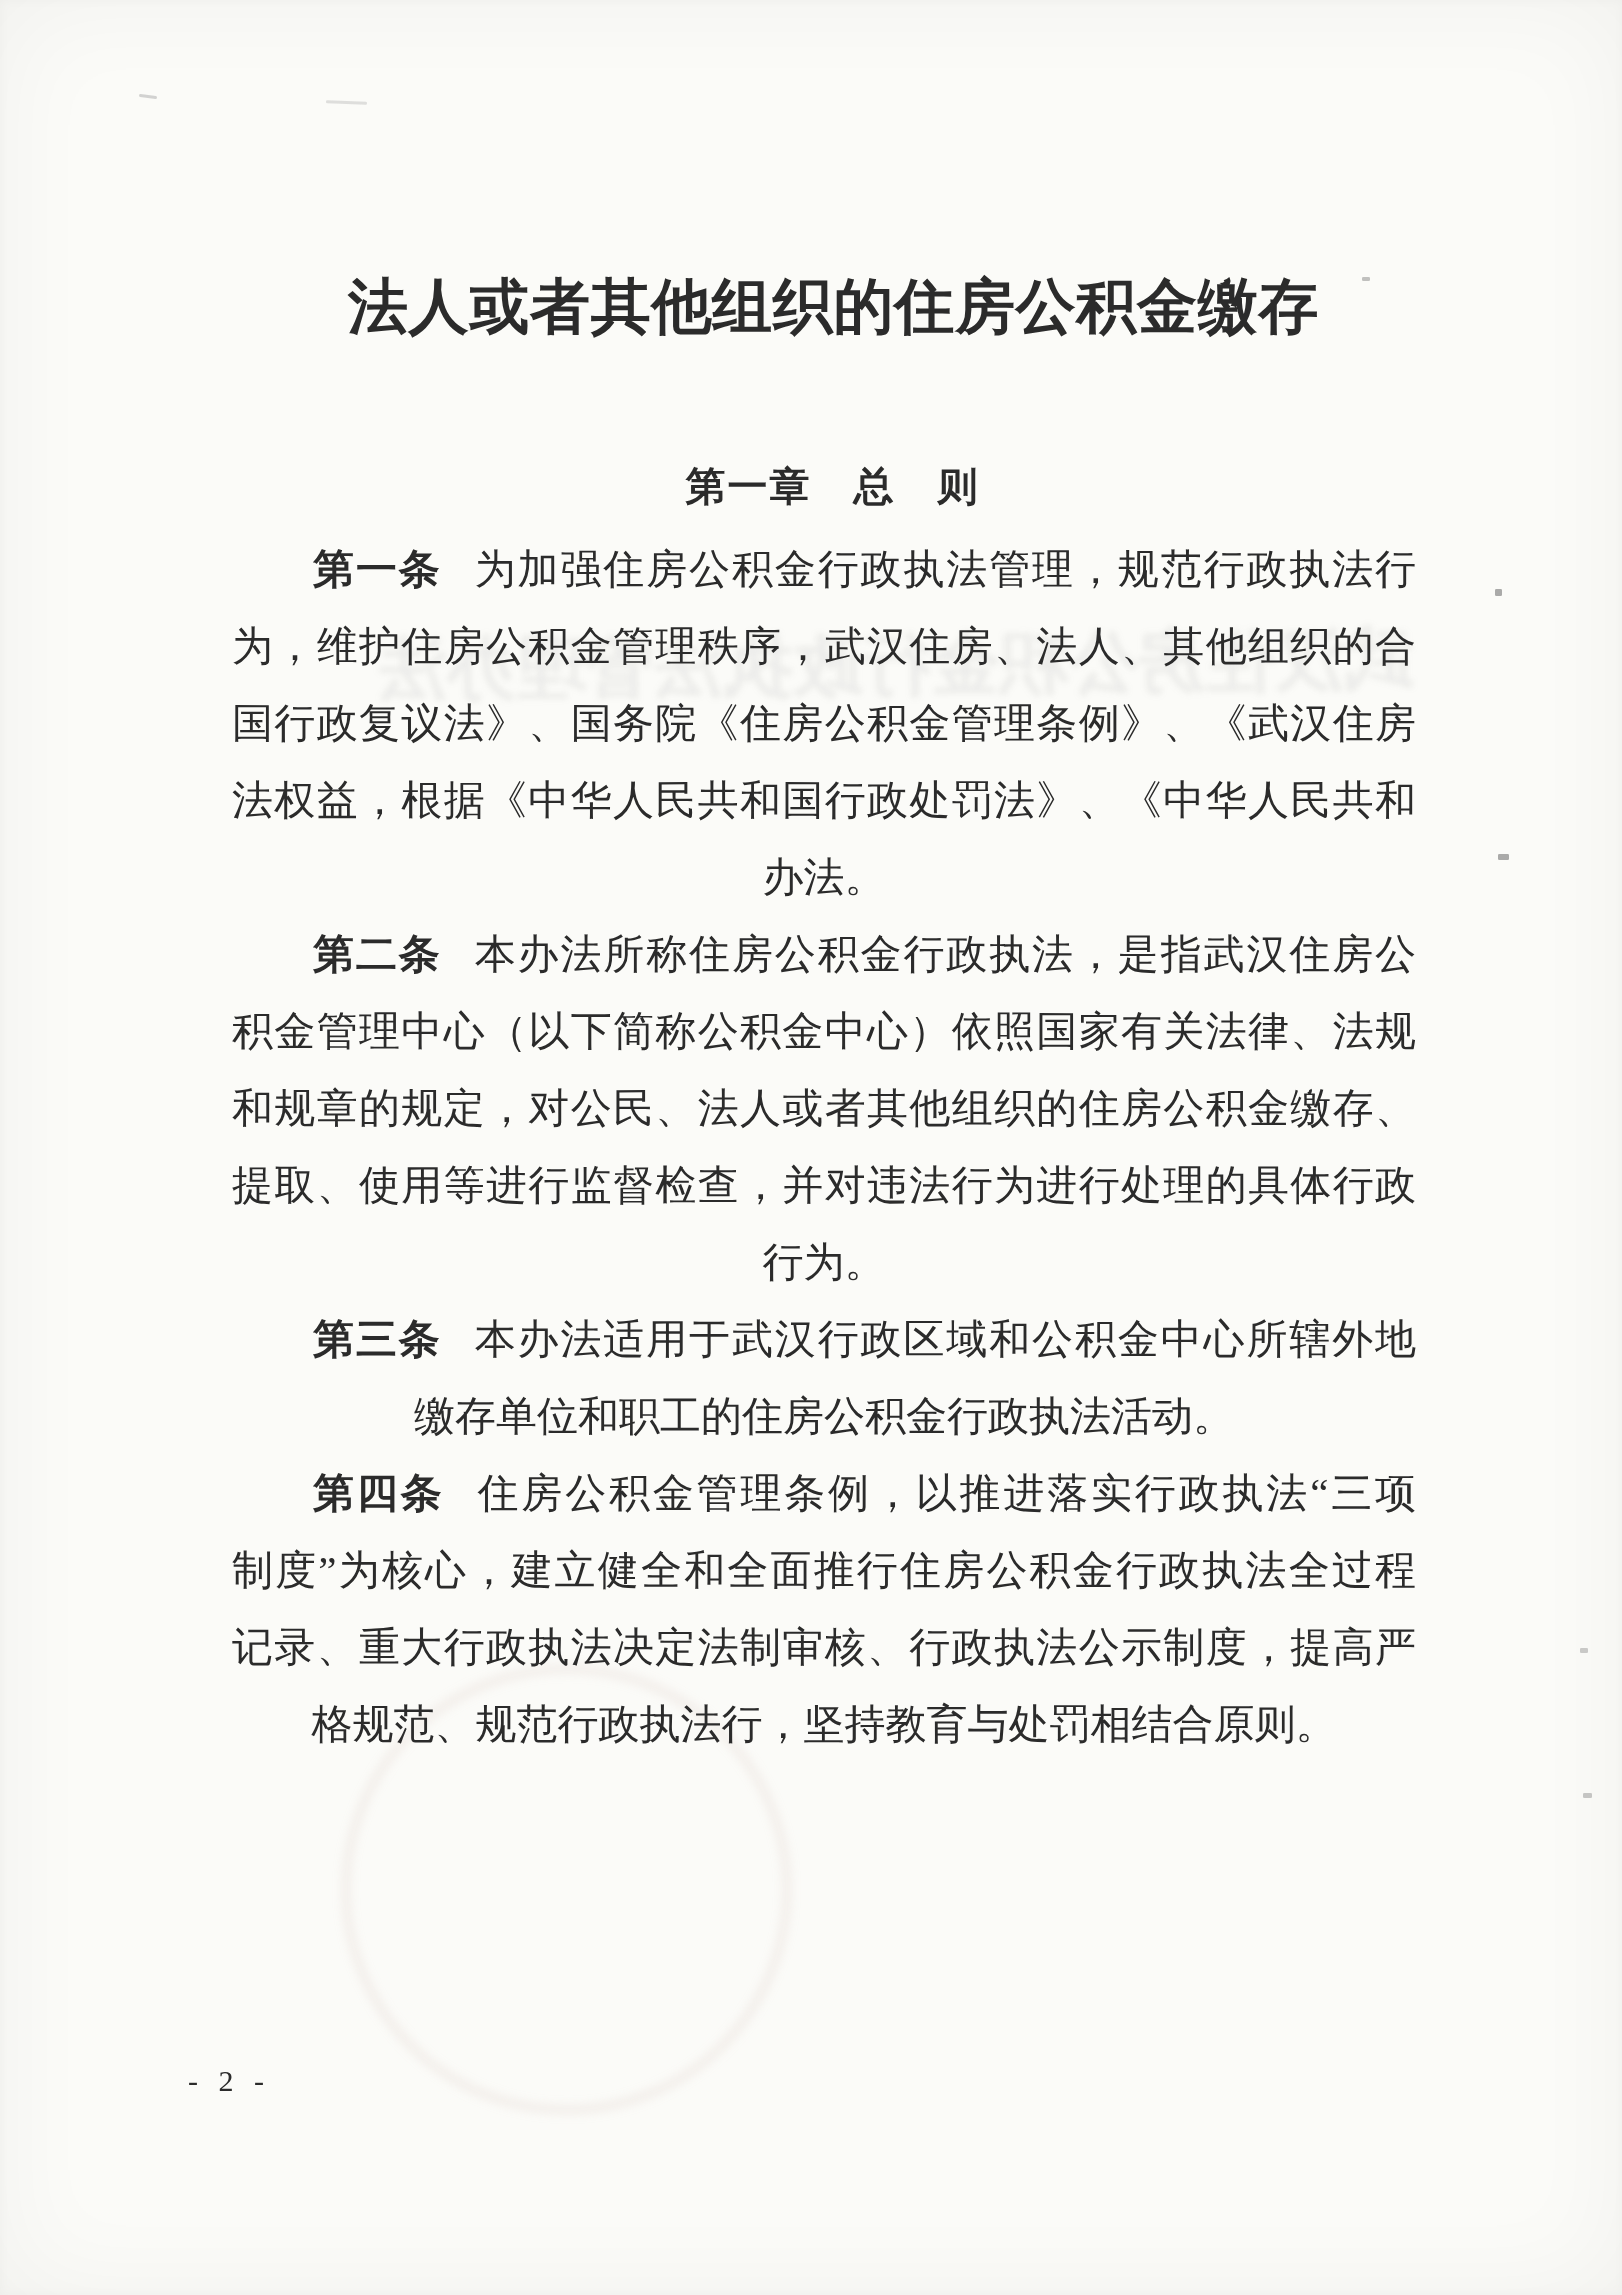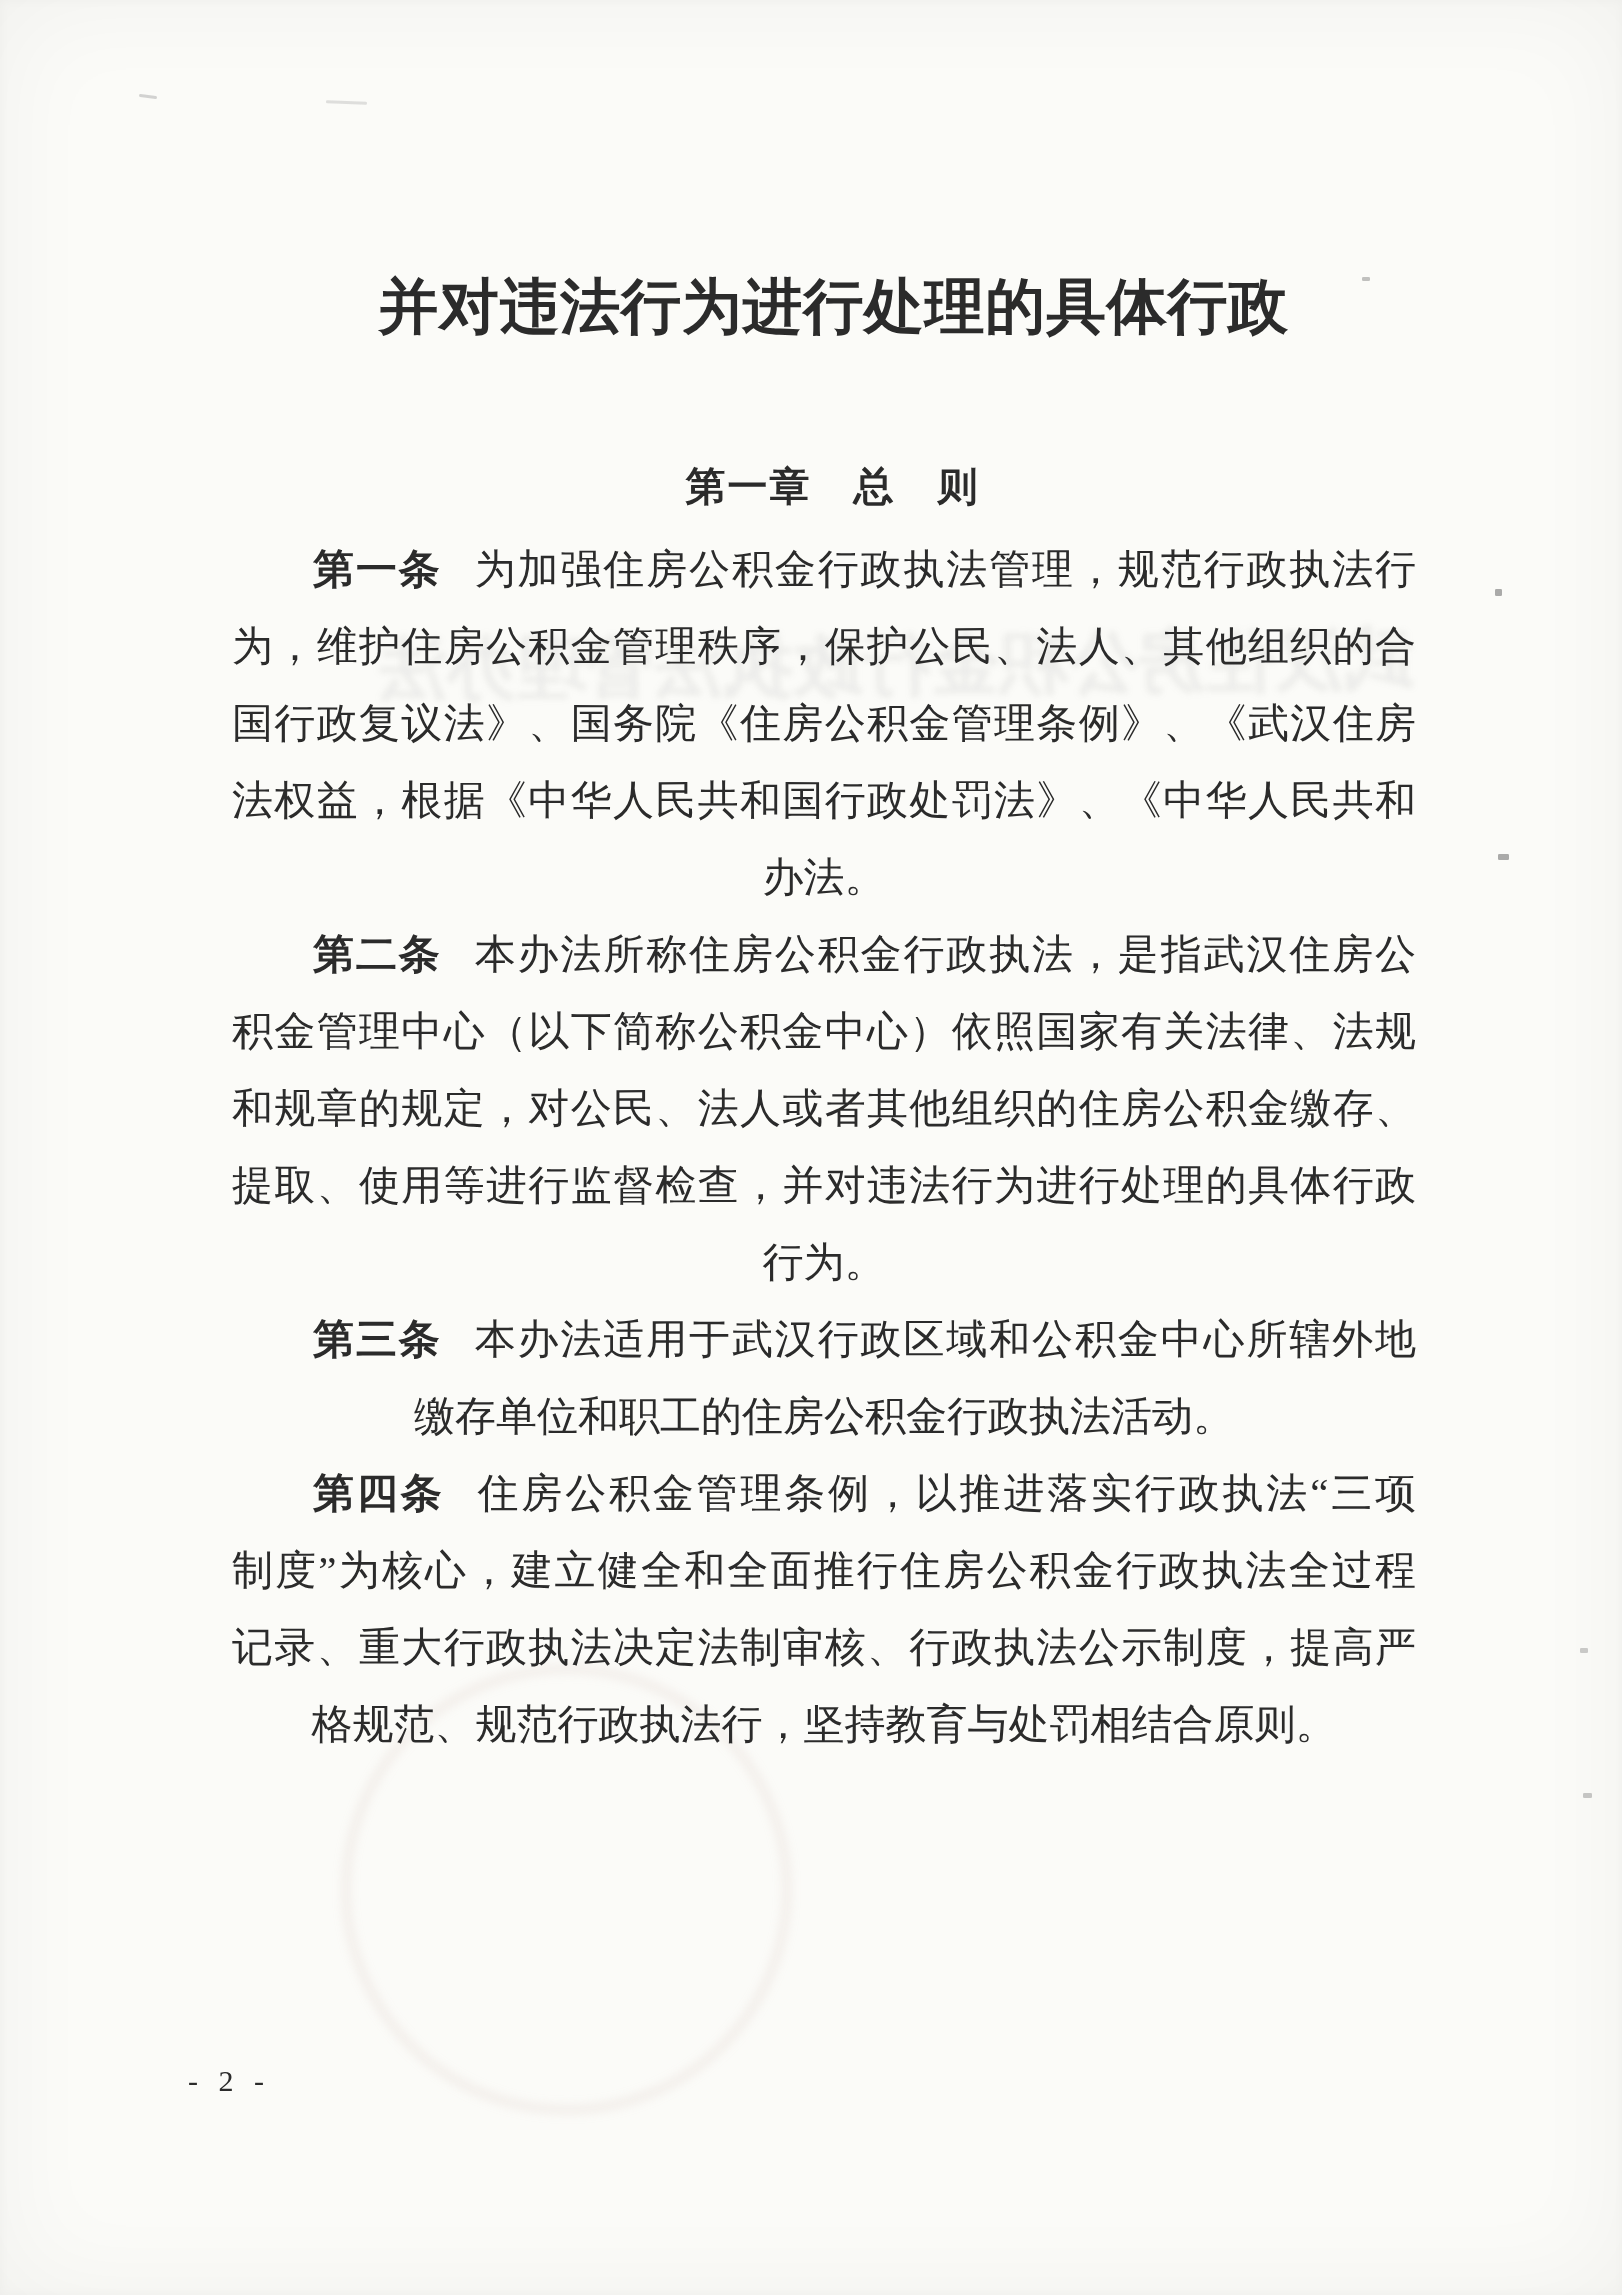--- a/index.html
+++ b/index.html
@@ -125,27 +125,27 @@
   <div class="seal-ghost"></div>
 
   <div class="speck s1"></div>
   <div class="speck s2"></div>
   <div class="speck s3"></div>
   <div class="speck s4"></div>
   <div class="speck s5"></div>
   <div class="speck s6"></div>
   <div class="speck s7"></div>
 
-  <div class="title">并对违法行为进行处理的具体行政</div>
+  <div class="title">法人或者其他组织的住房公积金缴存</div>
 
   <div class="chapter">第一章　总　则</div>
 
   <div class="body">
       <div class="line justify indent"><b class="article-label">第一条</b><span>为加强住房公积金行政执法管理，规范行政执法行</span></div>
-      <div class="line justify"><span>为，维护住房公积金管理秩序，保护公民、法人、其他组织的合</span></div>
+      <div class="line justify"><span>为，维护住房公积金管理秩序，武汉住房、法人、其他组织的合</span></div>
       <div class="line justify"><span>国行政复议法》、国务院《住房公积金管理条例》、《武汉住房</span></div>
       <div class="line justify"><span>法权益，根据《中华人民共和国行政处罚法》、《中华人民共和</span></div>
       <div class="line"><span>办法。</span></div>
       <div class="line justify indent"><b class="article-label">第二条</b><span>本办法所称住房公积金行政执法，是指武汉住房公</span></div>
       <div class="line justify"><span>积金管理中心（以下简称公积金中心）依照国家有关法律、法规</span></div>
       <div class="line justify"><span>和规章的规定，对公民、法人或者其他组织的住房公积金缴存、</span></div>
       <div class="line justify"><span>提取、使用等进行监督检查，并对违法行为进行处理的具体行政</span></div>
       <div class="line"><span>行为。</span></div>
       <div class="line justify indent"><b class="article-label">第三条</b><span>本办法适用于武汉行政区域和公积金中心所辖外地</span></div>
       <div class="line"><span>缴存单位和职工的住房公积金行政执法活动。</span></div>

